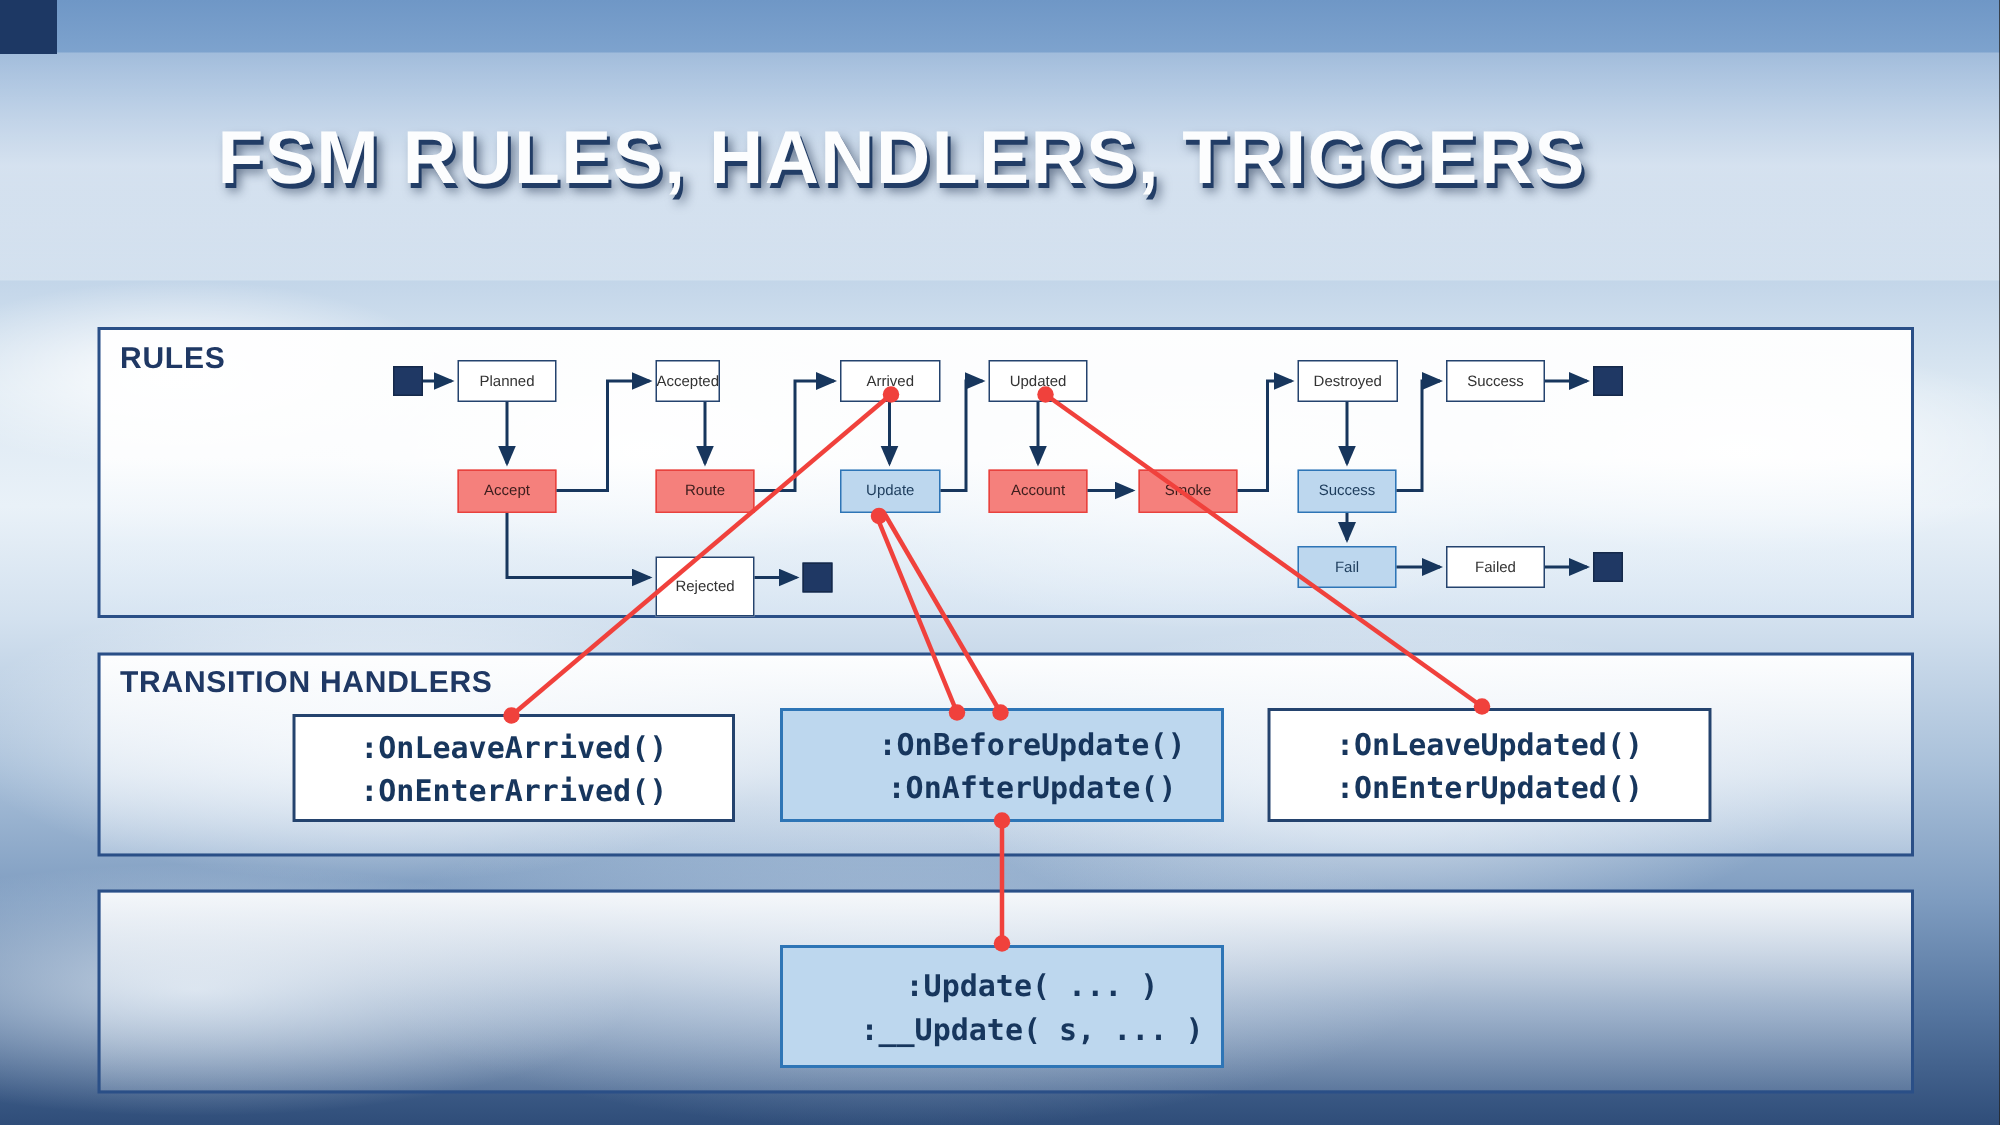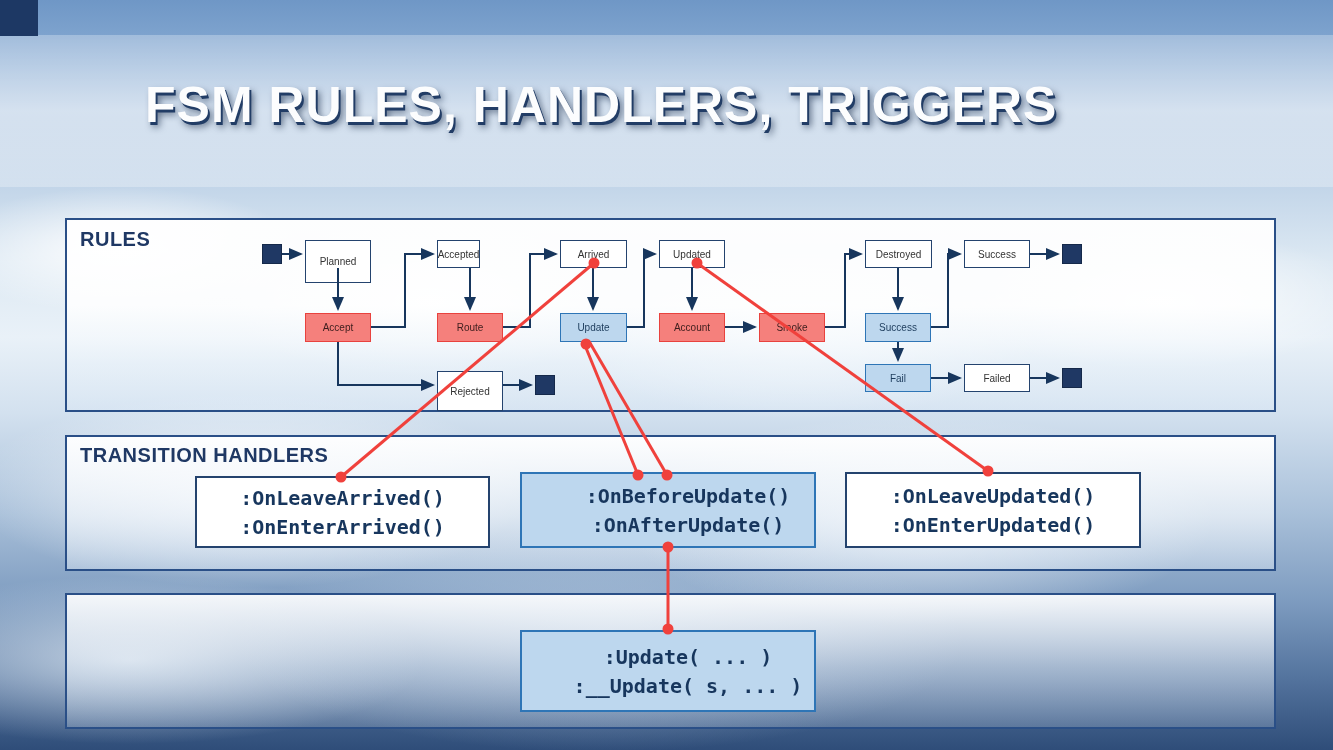--- a/index.html
+++ b/index.html
@@ -60,21 +60,21 @@
   <div class="panel handlers"></div>
   <div class="panel triggers"></div>
   <div class="plabel rules">RULES</div>
   <div class="plabel handlers">TRANSITION HANDLERS</div>
 
   <div class="sq" style="left:262px;top:244px"></div>
   <div class="sq" style="left:1062px;top:244px"></div>
   <div class="sq" style="left:535px;top:375px"></div>
   <div class="sq" style="left:1062px;top:368px"></div>
 
-  <div class="nd state" style="left:305px;top:240px;width:66px;height:43px">Planned</div>
+  <div class="nd state" style="left:305px;top:240px;width:66px;height:28px">Planned</div>
   <div class="nd state" style="left:437px;top:240px;width:43px;height:28px">Accepted</div>
   <div class="nd state" style="left:560px;top:240px;width:67px;height:28px">Arrived</div>
   <div class="nd state" style="left:659px;top:240px;width:66px;height:28px">Updated</div>
   <div class="nd state" style="left:865px;top:240px;width:67px;height:28px">Destroyed</div>
   <div class="nd state" style="left:964px;top:240px;width:66px;height:28px">Success</div>
 
   <div class="nd red" style="left:305px;top:313px;width:66px;height:29px">Accept</div>
   <div class="nd red" style="left:437px;top:313px;width:66px;height:29px">Route</div>
   <div class="nd blue" style="left:560px;top:313px;width:67px;height:29px">Update</div>
   <div class="nd red" style="left:659px;top:313px;width:66px;height:29px">Account</div>

